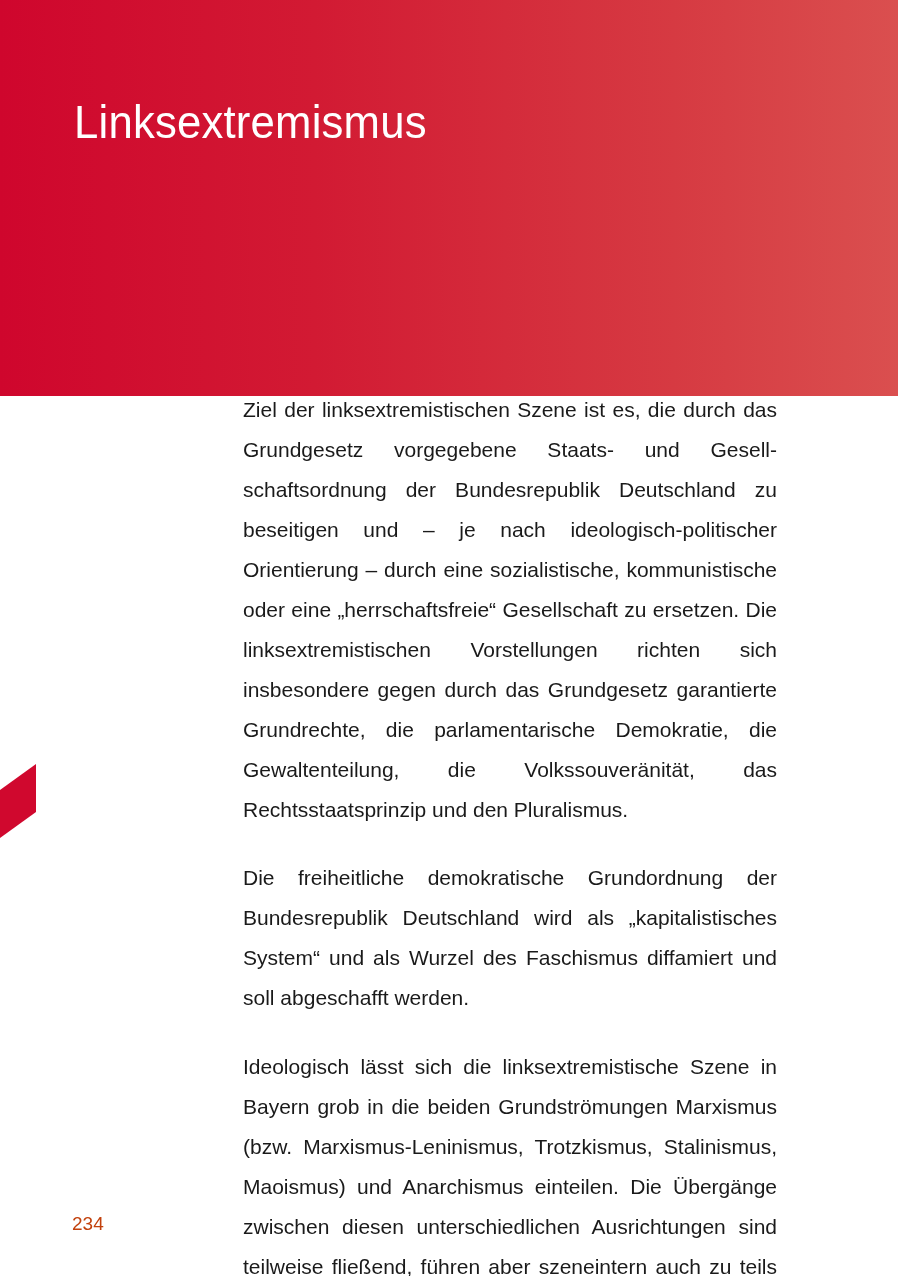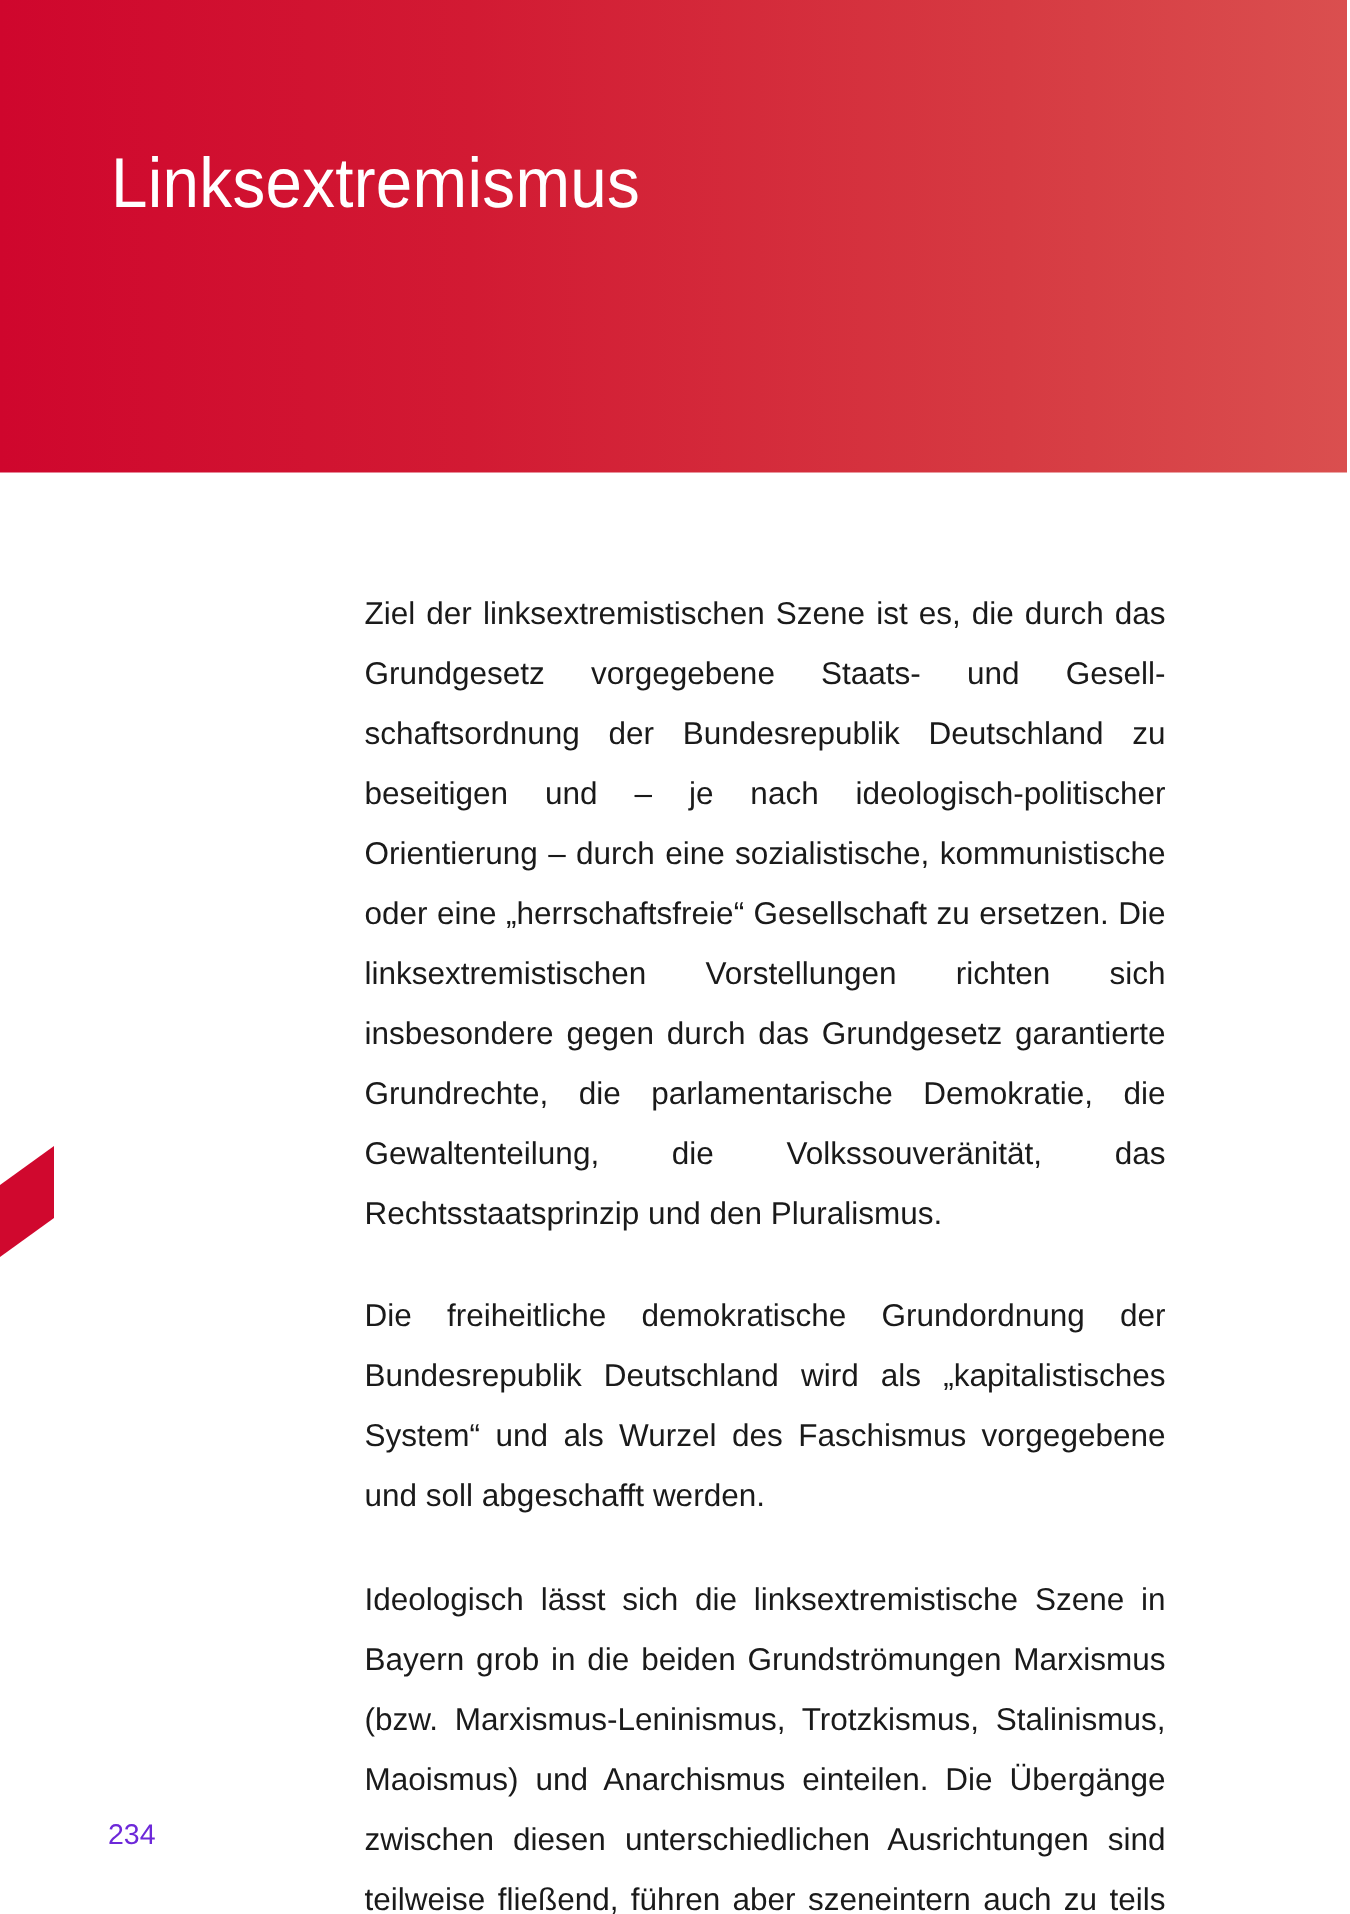--- a/index.html
+++ b/index.html
@@ -2,50 +2,50 @@
 <html><head>
   <meta charset="utf-8">
   <style>
     html, body { margin: 0; padding: 0; }
     body {
       width: 900px; height: 1276px; position: relative; overflow: hidden;
       background: #ffffff;
       font-family: "Liberation Sans", sans-serif;
     }
     .header {
-      position: absolute; left: 0; top: 0; width: 898px; height: 315px;
+      position: absolute; left: 0; top: 0; width: 898px; height: 396px;
       background: linear-gradient(to right, #cf062d 0%, #d21a33 35%, #d63a42 75%, #da4f4f 100%);
     }
     .header-title {
       position: absolute; left: 74px; top: 92px;
       color: #ffffff; font-size: 47px; font-weight: normal;
       letter-spacing: 0.2px; margin: 0; line-height: 60px;
       transform: scaleX(0.93); transform-origin: left center;
     }
     .side-mark { position: absolute; left: 0; top: 762px; width: 40px; height: 80px; }
     .content {
       position: absolute; left: 243px; top: 390px; width: 534px;
       color: #1a1a1a; font-size: 21px; line-height: 40px;
     }
     .content p { margin: 0 0 28.3px 0; text-align: justify; hyphens: manual; }
     .page-number {
       position: absolute; left: 72px; top: 1213px;
-      font-size: 19px; color: #6d28d9;
+      font-size: 19px; color: #c2410c;
     }
   </style>
 </head>
 <body>
 
 <div class="header">
   <h1 class="header-title">Linksextremismus</h1>
 </div>
 
 <svg class="side-mark" viewBox="0 0 40 80" xmlns="http://www.w3.org/2000/svg">
   <polygon points="0,28 36,2 36,50 0,76" fill="#d0082e"></polygon>
 </svg>
 
 <div class="content">
   <p>Ziel der linksextremistischen Szene ist es, die durch das Grundgesetz vorgegebene Staats- und Gesell­schaftsordnung der Bundesrepublik Deutschland zu beseitigen und – je nach ideologisch-politischer Orientierung – durch eine sozialistische, kommunis­tische oder eine „herrschaftsfreie“ Gesellschaft zu ersetzen. Die linksextremistischen Vorstellungen richten sich insbesondere gegen durch das Grund­gesetz garantierte Grundrechte, die parlamentarische Demokratie, die Gewaltenteilung, die Volkssouveräni­tät, das Rechtsstaatsprinzip und den Pluralismus.</p>
-  <p>Die freiheitliche demokratische Grundordnung der Bundesrepublik Deutschland wird als „kapitalistisches System“ und als Wurzel des Faschismus vorgegebene und soll abgeschafft werden.</p>
+  <p>Die freiheitliche demokratische Grundordnung der Bundesrepublik Deutschland wird als „kapitalistisches System“ und als Wurzel des Faschismus diffamiert und soll abgeschafft werden.</p>
   <p>Ideologisch lässt sich die linksextremistische Szene in Bayern grob in die beiden Grundströmungen Marx­ismus (bzw. Marxismus-Leninismus, Trotzkismus, Stalinismus, Maoismus) und Anarchismus eintei­len. Die Übergänge zwischen diesen unterschied­lichen Ausrichtungen sind teilweise fließend, führen aber szeneintern auch zu teils heftigen Konflikten und Spaltungen. Nähere Informationen zu diesen unterschiedlichen ideologischen Strömungen des Linksextremismus finden sich auf der Webseite des</p>
 </div>
 
 <div class="page-number">234</div>
 
 </body></html>

